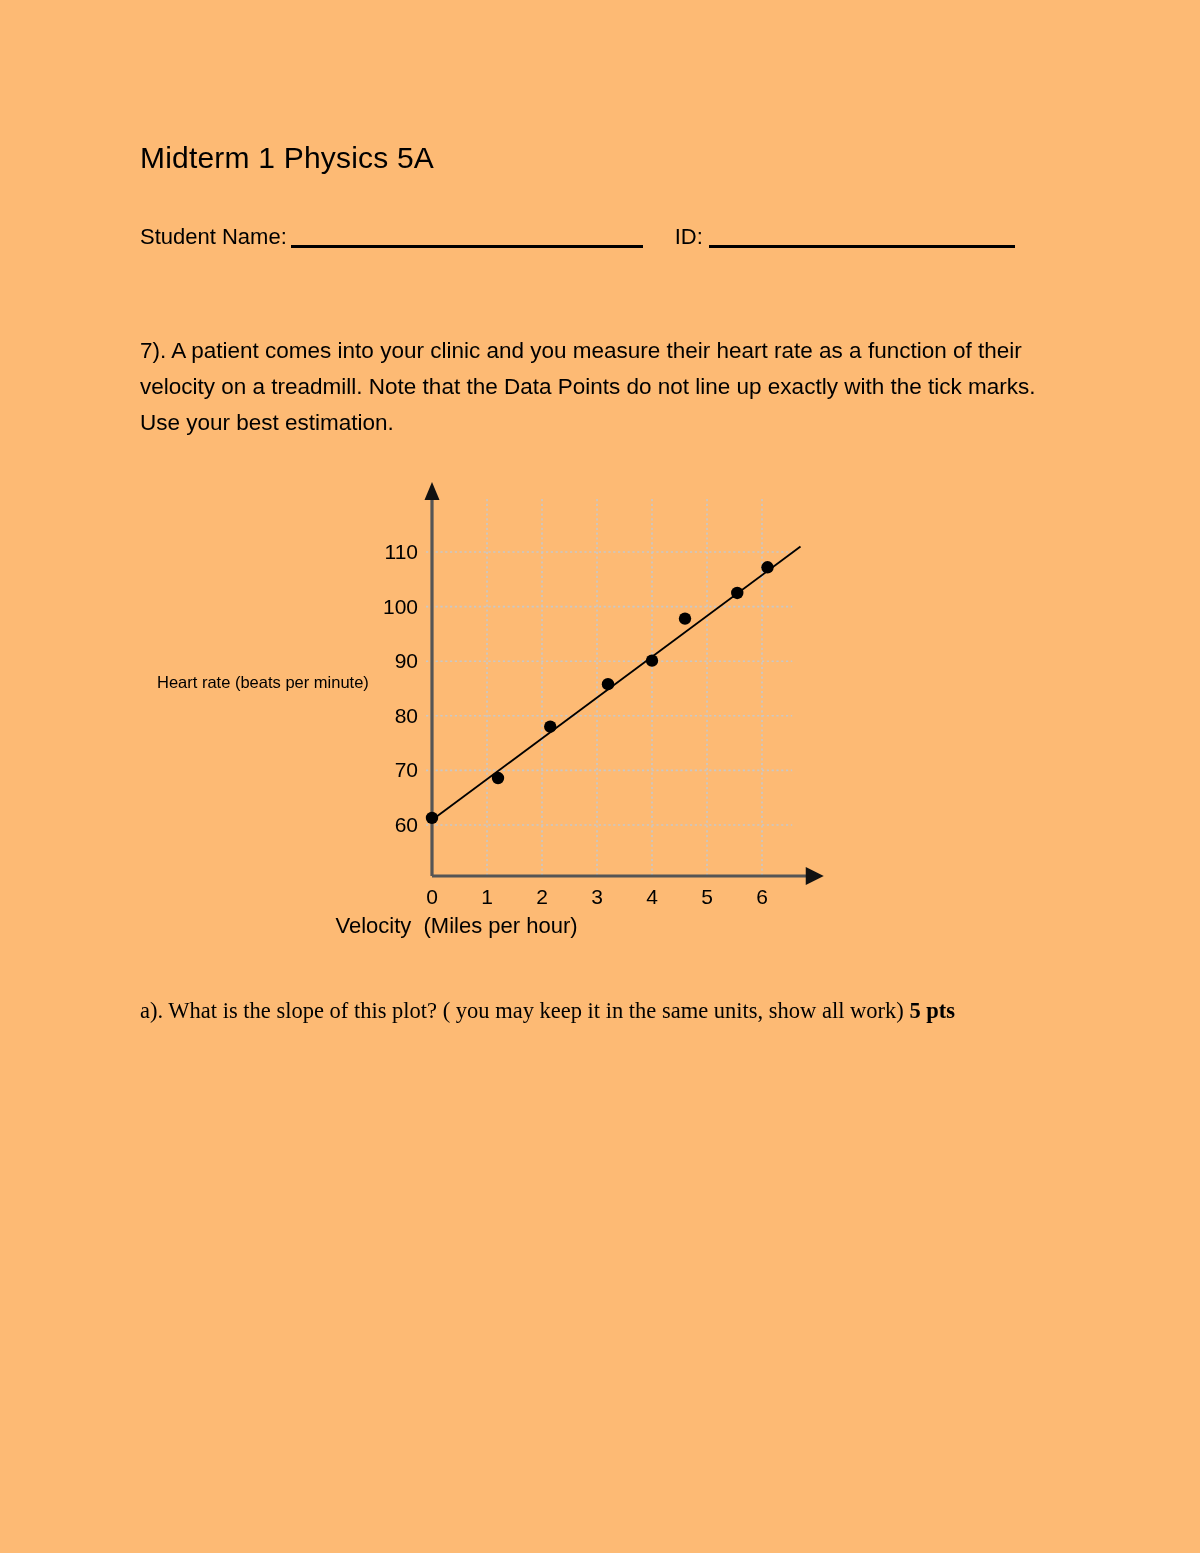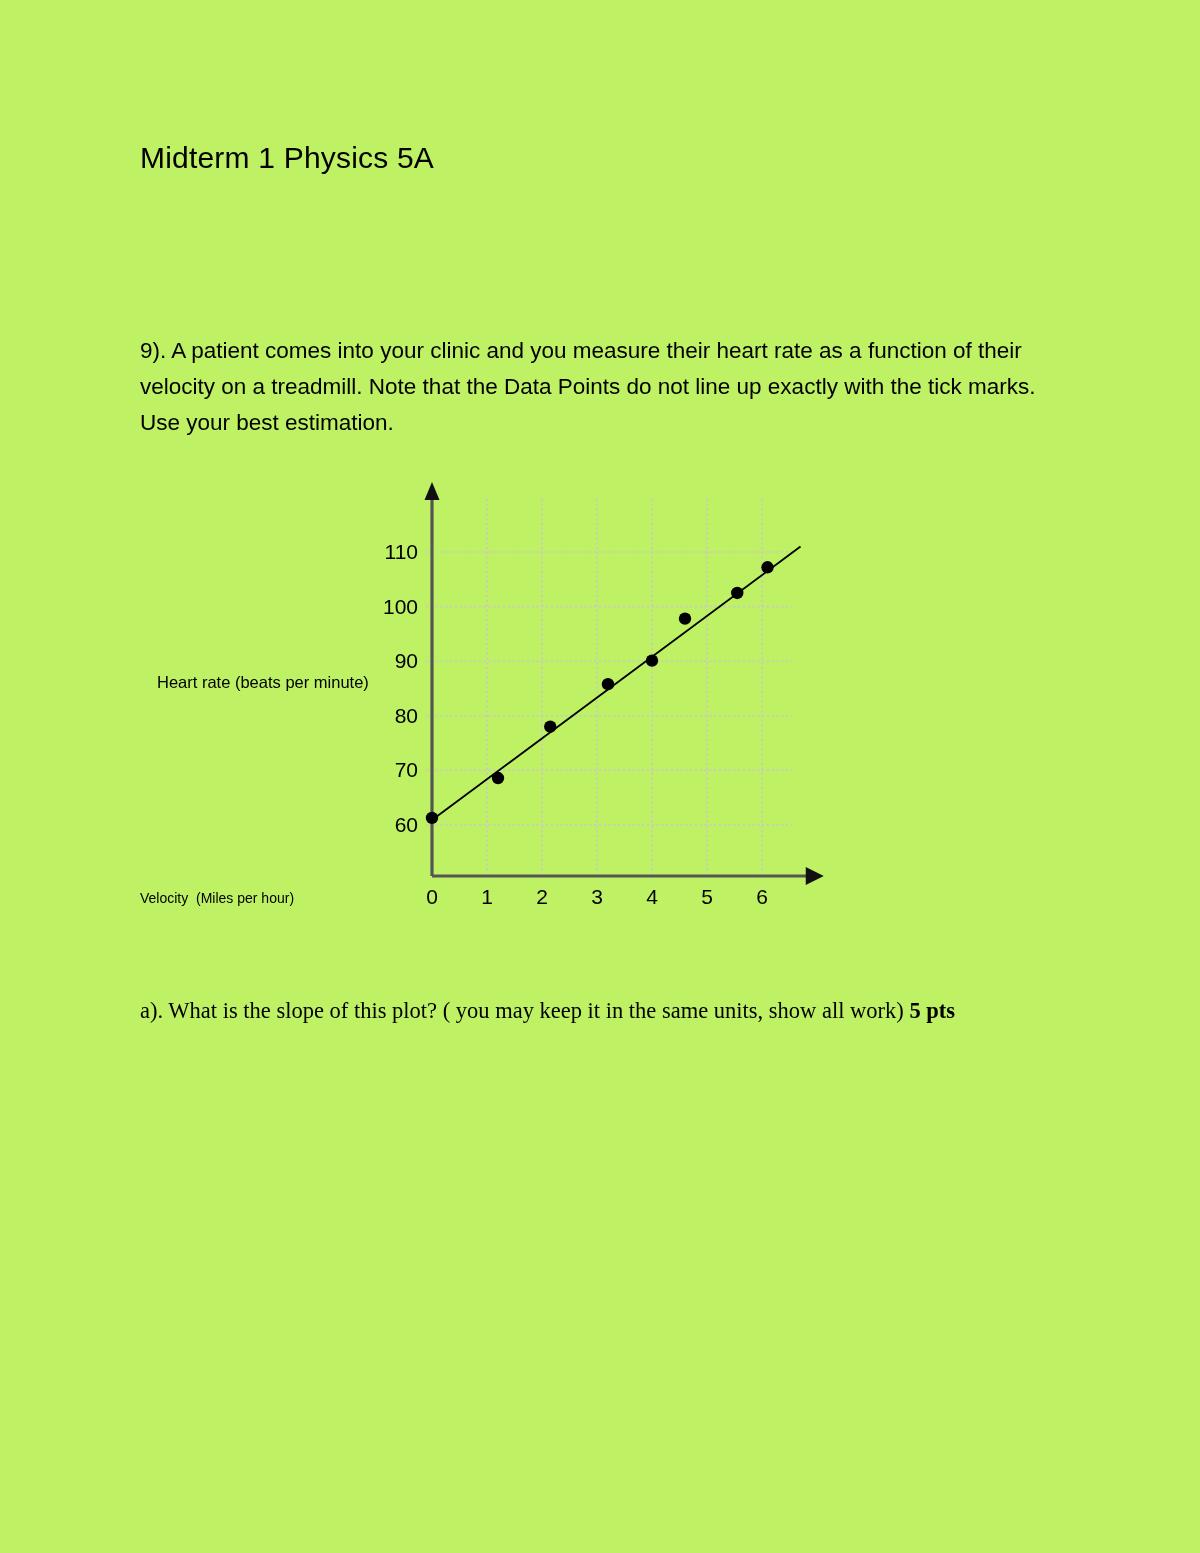--- a/index.html
+++ b/index.html
@@ -11,21 +11,21 @@
     width: 1200px;
     height: 1553px;
     position: relative;
     font-family: "Liberation Sans", sans-serif;
     color: #000000;
     overflow: hidden;
   }
   .page {
     position: absolute;
     inset: 0;
-    background: #bef264;
+    background: #fdba74;
   }
   .doc-title {
     position: absolute;
     left: 140px;
     top: 141px;
     font-size: 30px;
     font-weight: 400;
     letter-spacing: 0.2px;
     white-space: nowrap;
   }
@@ -83,22 +83,25 @@
     margin-top: 7px;
   }
 </style>
 </head>
 <body>
 
 <div class="page">
 
   <div class="doc-title">Midterm 1 Physics 5A</div>
 
+  <div class="id-line">
+    <span class="field-label">Student Name:</span><span class="blank-rule rule-name"></span><span class="gap-md"></span><span class="field-label">ID:</span><span class="blank-rule rule-id"></span>
+  </div>
 
-  <div class="question-block">9).  A patient comes into your clinic and you measure their heart rate as a function of their velocity on a treadmill. Note that the Data Points do not line up exactly with the tick marks. Use your best estimation.</div>
+  <div class="question-block">7).  A patient comes into your clinic and you measure their heart rate as a function of their velocity on a treadmill. Note that the Data Points do not line up exactly with the tick marks. Use your best estimation.</div>
 
   <div class="chart-wrap">
 
     <div class="ylabel-text">Heart rate (beats per minute)</div>
 
     <svg class="chart-svg" width="930" height="480" viewBox="0 0 930 480">
 
       <g id="g-grid">
           <line x1="286" y1="355" x2="652.25" y2="355" stroke="#c8c8c8" stroke-width="1.6" stroke-dasharray="2.2 2.6"></line>
           <line x1="286" y1="300.4" x2="652.25" y2="300.4" stroke="#c8c8c8" stroke-width="1.6" stroke-dasharray="2.2 2.6"></line>
@@ -145,19 +148,19 @@
           <text x="347" y="434" text-anchor="middle" font-family="&quot;Liberation Sans&quot;, sans-serif" font-size="21" fill="#000">1</text>
           <text x="402" y="434" text-anchor="middle" font-family="&quot;Liberation Sans&quot;, sans-serif" font-size="21" fill="#000">2</text>
           <text x="457" y="434" text-anchor="middle" font-family="&quot;Liberation Sans&quot;, sans-serif" font-size="21" fill="#000">3</text>
           <text x="512" y="434" text-anchor="middle" font-family="&quot;Liberation Sans&quot;, sans-serif" font-size="21" fill="#000">4</text>
           <text x="567" y="434" text-anchor="middle" font-family="&quot;Liberation Sans&quot;, sans-serif" font-size="21" fill="#000">5</text>
           <text x="622" y="434" text-anchor="middle" font-family="&quot;Liberation Sans&quot;, sans-serif" font-size="21" fill="#000">6</text>
         </g>
     </svg>
 
     <div style="position:absolute;left:0;top:0;width:100%;pointer-events:none;">
-      <div id="xlabel-el" style="position: absolute; left: 0px; top: 420px; width: 633px; text-align: left; font-size: 14px; white-space: pre;">Velocity  (Miles per hour)</div>
+      <div id="xlabel-el" style="position: absolute; left: 0px; top: 443px; width: 633px; text-align: center; font-size: 22px; white-space: pre;">Velocity  (Miles per hour)</div>
     </div>
   </div>
 
   <div class="subquestion-block"><span>a). What is the slope of this plot?  ( you may keep it in the same units, show all work) </span><span class="pts">5 pts</span></div>
 
 </div>
 
 </body></html>

